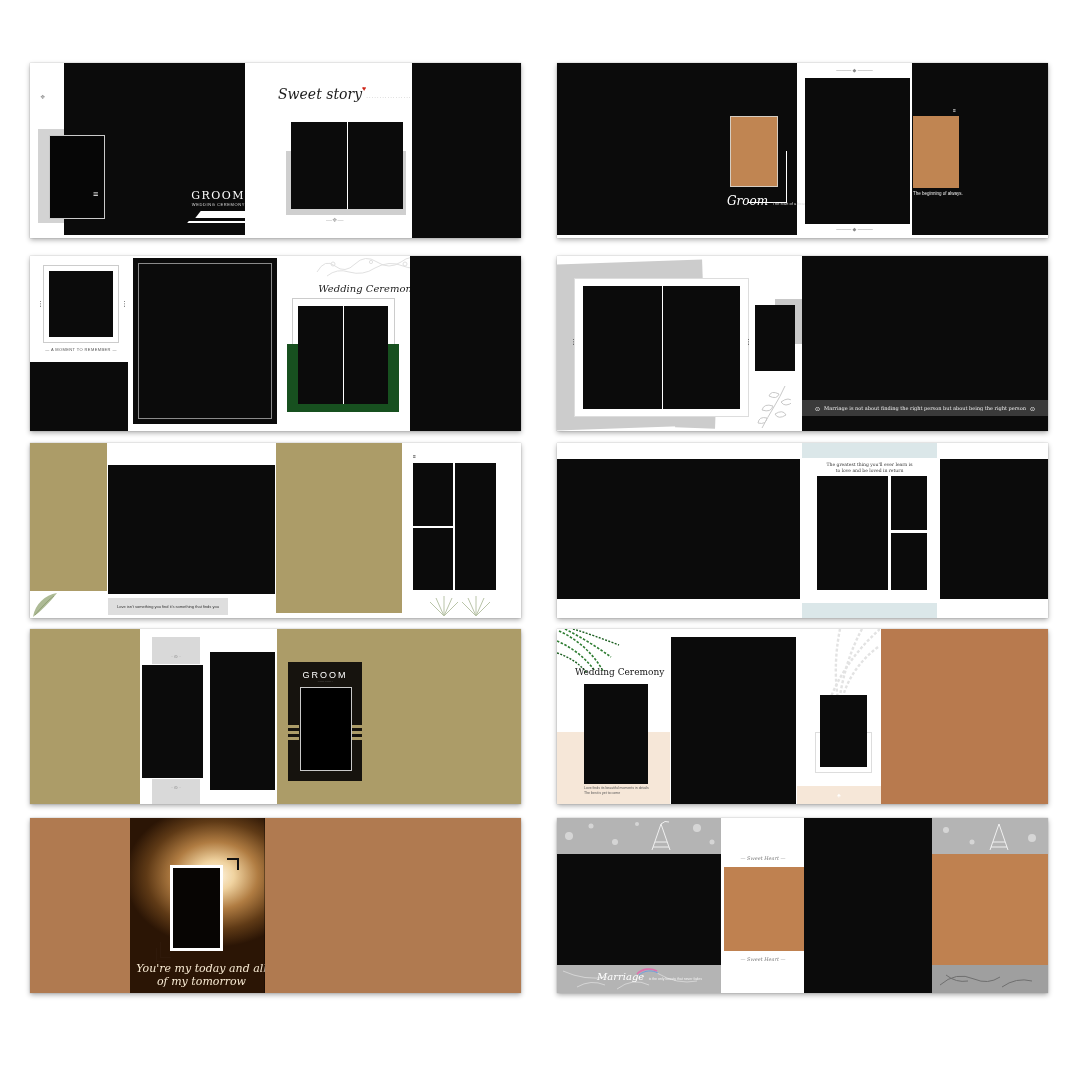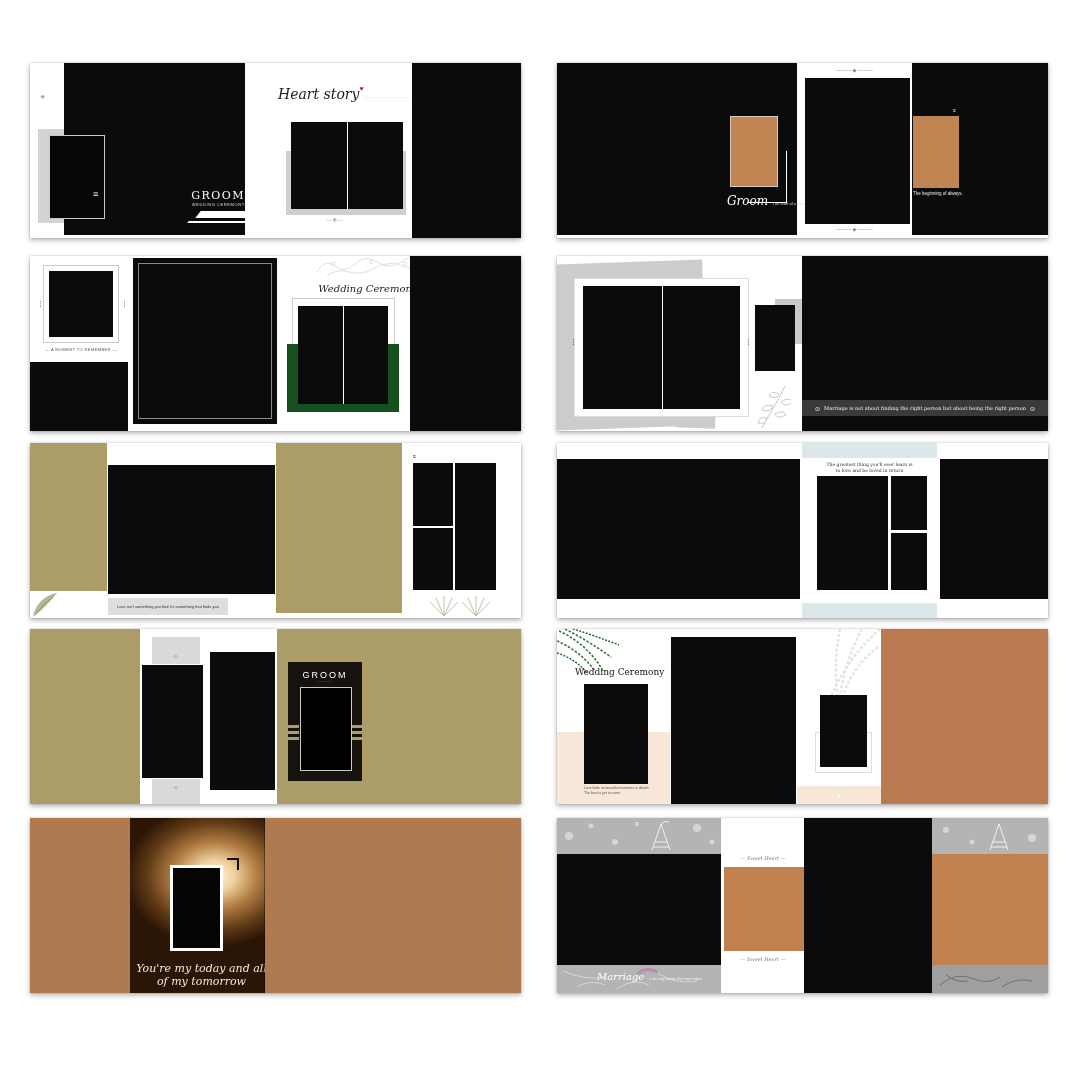--- a/index.html
+++ b/index.html
@@ -27,21 +27,21 @@
     <div class="abs" style="left:19px;top:72px;width:56px;height:84px;background:#060606;border:1px solid #c9c9c9"></div>
     <span class="abs" style="left:63px;top:126px;color:#fff;font-size:9px">≡</span>
     <span class="abs" style="left:10px;top:30px;color:#9a9a9a;font-size:6px">❖</span>
     <div class="abs" style="left:140px;top:126px;width:75px;text-align:right;color:#fff">
       <div class="serif" style="font-size:11px;letter-spacing:1.5px">GROOM</div>
       <div style="font-size:4px;letter-spacing:.6px;color:#ddd">WEDDING CEREMONY</div>
     </div>
     <div class="abs" style="left:168px;top:148px;width:78px;height:7px;background:#fff;transform:skewX(-38deg)"></div>
     <div class="abs" style="left:158px;top:158px;width:88px;height:2px;background:#fff;transform:skewX(-38deg)"></div>
     <div class="abs nowrap" style="left:248px;top:22px;width:134px">
-      <span class="script" style="font-size:14px;color:#1c1c1c">Heart story</span><span style="color:#cf2418;font-size:7px;vertical-align:top">♥</span><span style="font-size:5px;color:#888;letter-spacing:1px">·····················</span>
+      <span class="script" style="font-size:14px;color:#1c1c1c">Sweet story</span><span style="color:#cf2418;font-size:7px;vertical-align:top">♥</span><span style="font-size:5px;color:#888;letter-spacing:1px">·····················</span>
     </div>
     <div class="abs" style="left:256px;top:88px;width:120px;height:64px;background:#cfcfcf"></div>
     <div class="abs black" style="left:261px;top:59px;width:112px;height:87px">
       <div class="divider"></div>
     </div>
     <span class="abs" style="left:296px;top:153px;color:#aaa;font-size:6px">—❖—</span>
     <div class="abs black" style="left:382px;top:0;width:109px;height:175px"></div>
   </section>
 
   <section class="panel" style="left:557px;top:63px">

